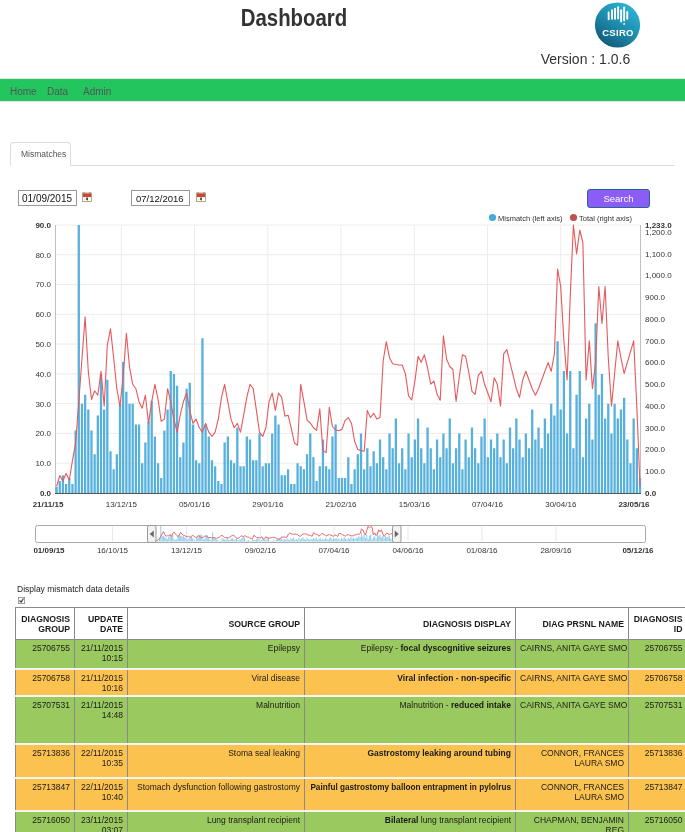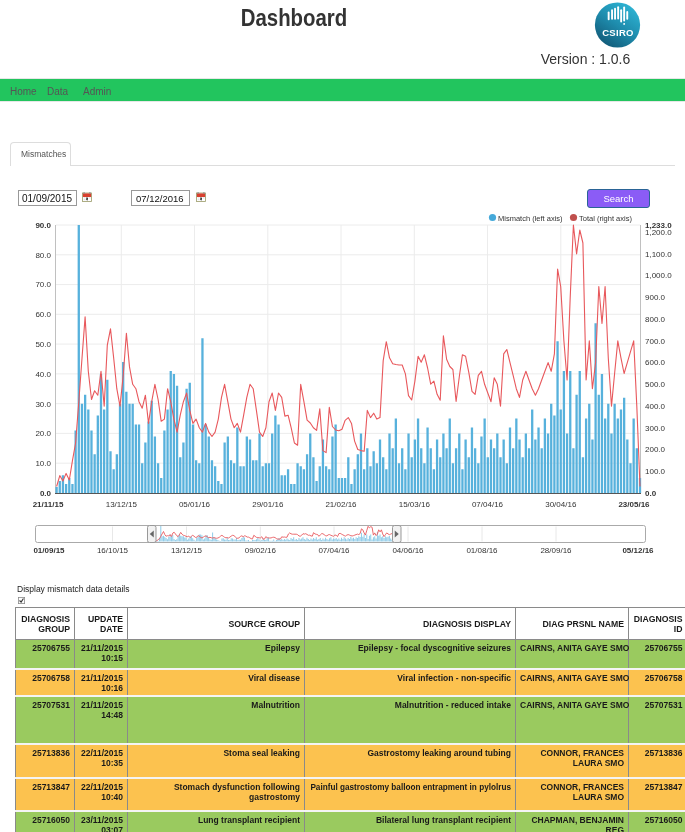--- a/index.html
+++ b/index.html
@@ -4,21 +4,21 @@
 * { margin:0; padding:0; box-sizing:border-box; }
 body { width:685px; height:832px; position:relative; overflow:hidden;
   font-family:"Liberation Sans", sans-serif; background:#fff; }
 .abs { position:absolute; }
 table.dt { border-collapse:collapse; table-layout:fixed; font-size:8.5px; color:#1a1a1a; }
 table.dt td, table.dt th { border-left:1px solid #8a8a8a; padding:3px 4px 2px 4px;
   vertical-align:top; text-align:right; word-wrap:break-word; }
 table.dt th { vertical-align:middle; font-size:8.7px; }
 table.dt tr.hd { background:#fff; height:32px; }
 table.dt tr.hd th { border-bottom:1px solid #8a8a8a; border-top:1px solid #8a8a8a; }
-table.dt td { border-bottom:2px solid #f4f4f4;font-weight:bold; }
+table.dt td { border-bottom:2px solid #f4f4f4; }
 </style></head>
 <body>
 <div class="abs" style="left:0;top:4px;width:588px;text-align:center;font-size:24px;font-weight:bold;color:#333;transform:scaleX(0.85)">Dashboard</div>
 <svg style="position:absolute;left:594px;top:2px" width="47" height="47" viewBox="0 0 47 47">
 <defs>
       <linearGradient id="lg" x1="0.8" y1="0.05" x2="0.2" y2="0.95">
 <stop offset="0" stop-color="#2eb4d4"></stop>
         <stop offset="0.5" stop-color="#1e8cad"></stop>
         <stop offset="1" stop-color="#125a78"></stop>
 </linearGradient>

